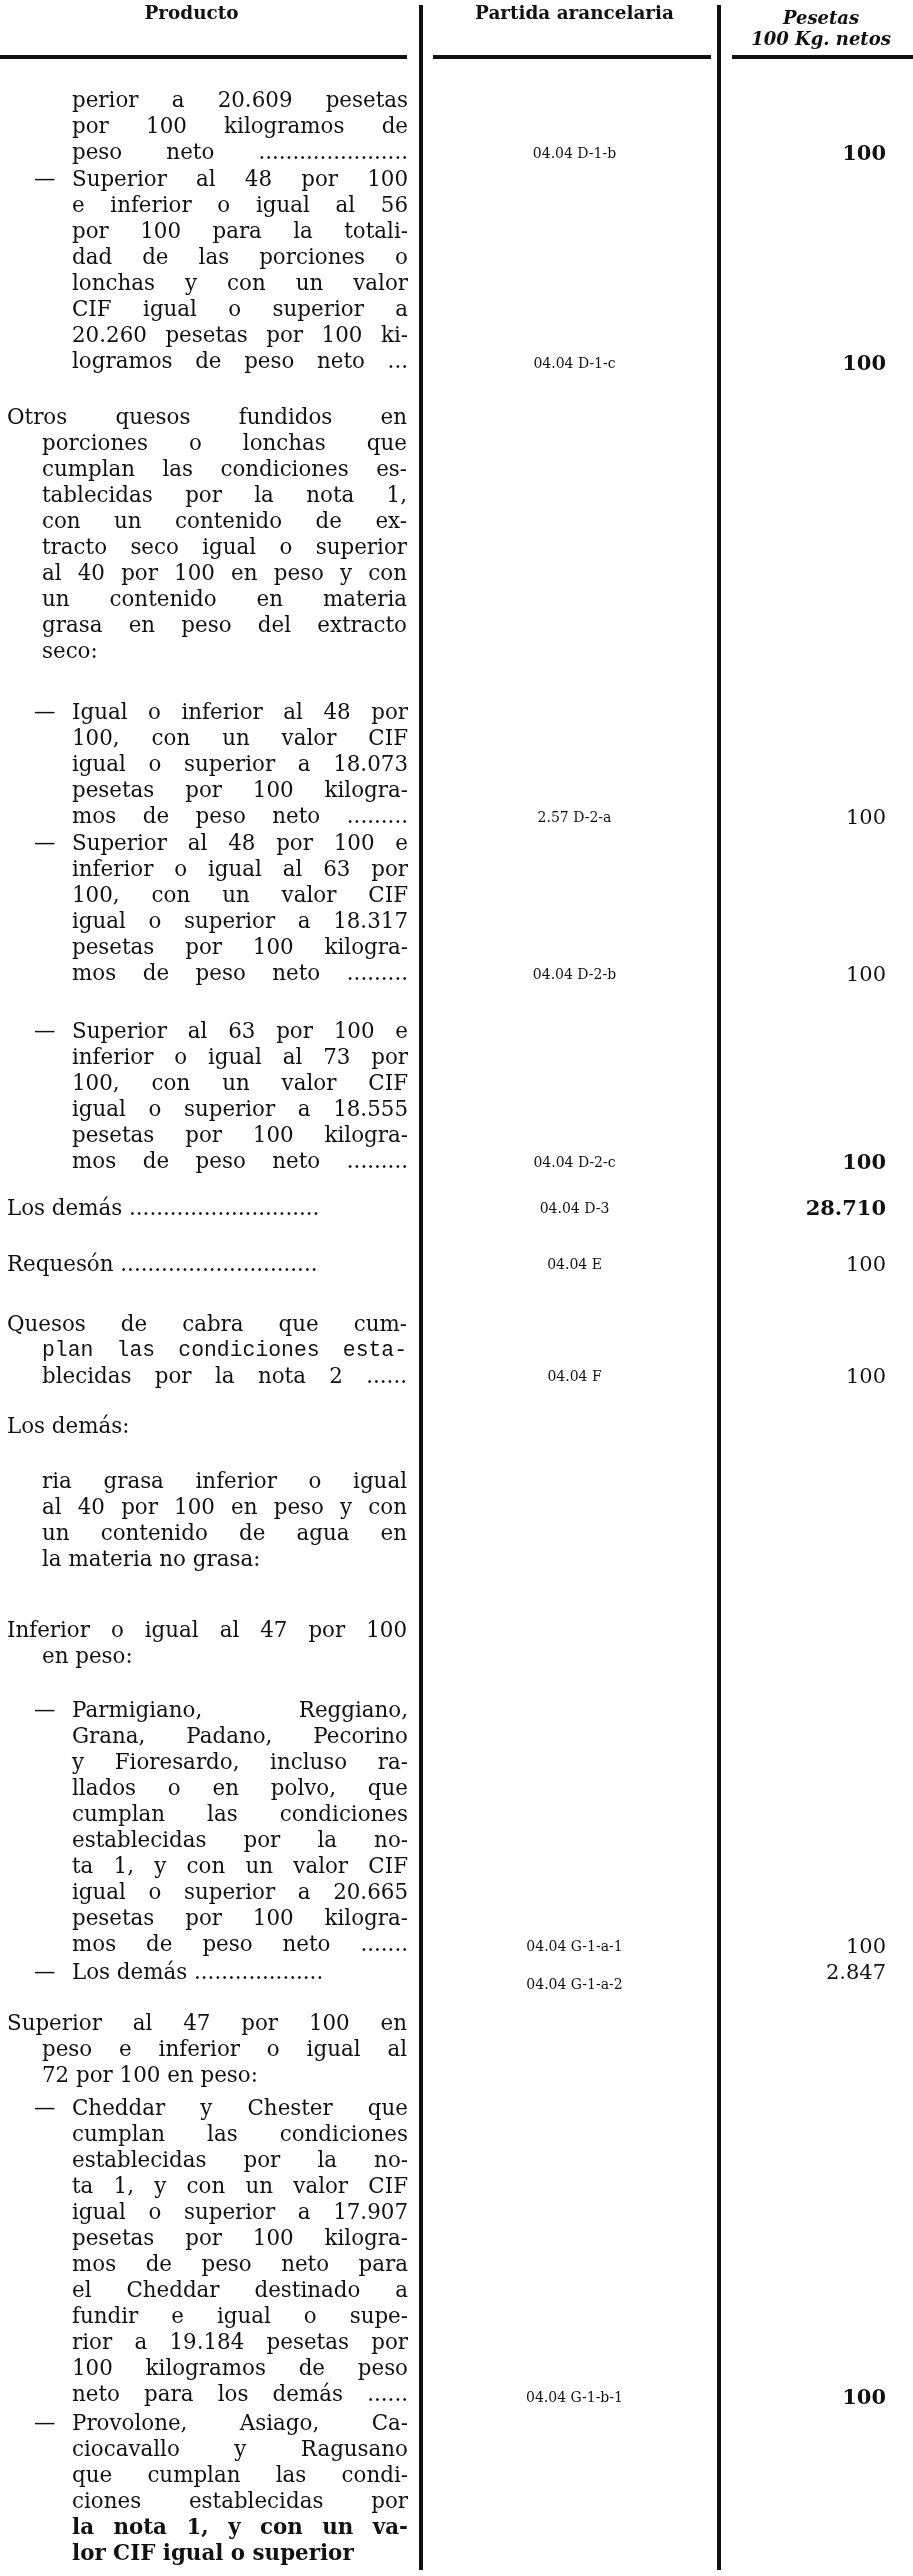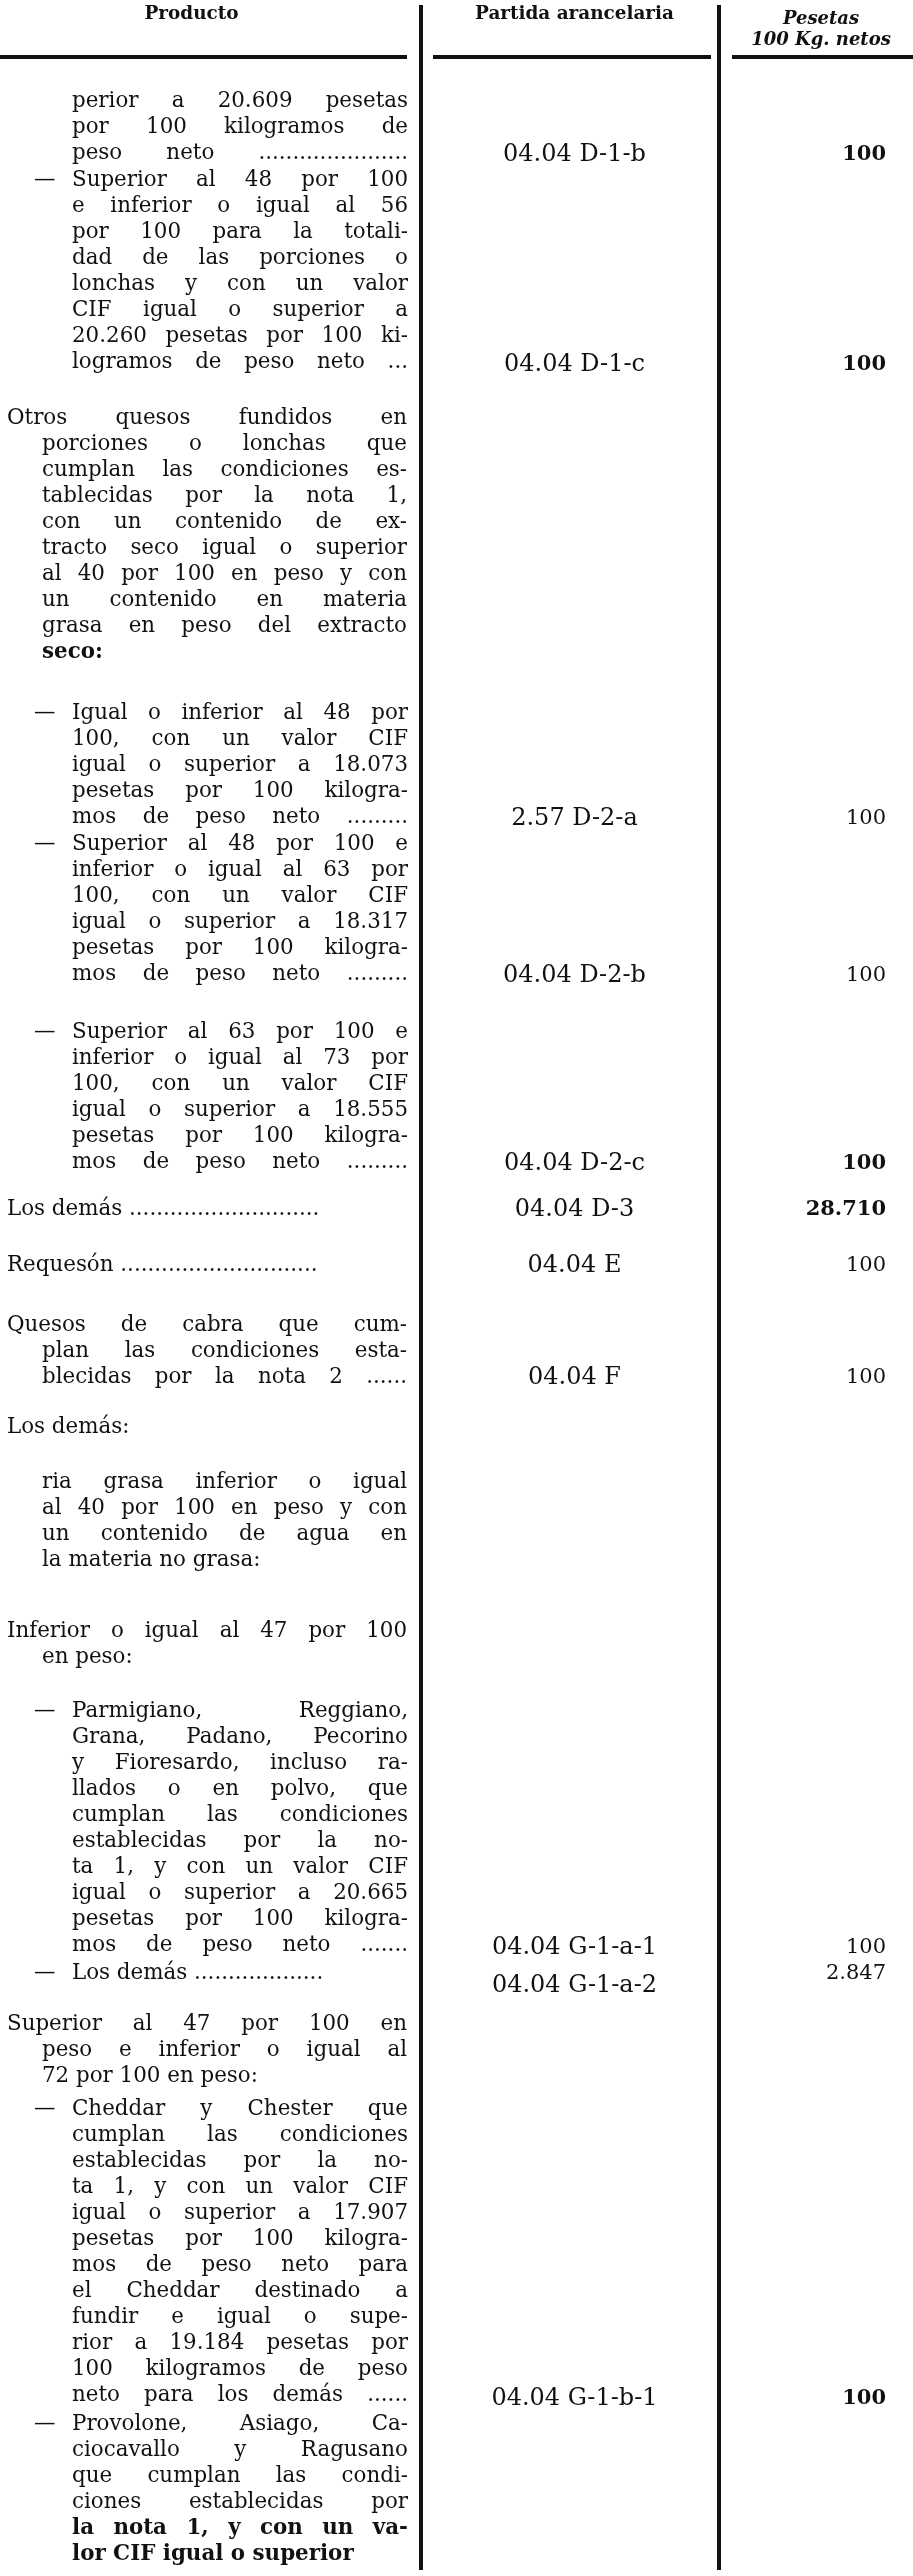--- a/index.html
+++ b/index.html
@@ -10,21 +10,21 @@
   }
   .hdr { position: absolute; top: 0; font-weight: bold; font-size: 18.4px; line-height: 21px; text-align: center; }
   .hdr-prod { left: 0; width: 383px; top: 1.7px; }
   .hdr-part { left: 426px; width: 297px; top: 1.7px; }
   .hdr-pes  { left: 729px; width: 184px; top: 7px; font-size: 18px; line-height: 21px; font-style: italic; }
   .rule { position: absolute; top: 55px; height: 3.5px; background: #111; }
   .vline { position: absolute; top: 5.2px; width: 3.5px; background: #111; height: 2565px; }
 
   .prod { position: absolute; left: 0; width: 419px; font-size: 21.4px; line-height: 26px; }
   .prod .line { white-space: pre; height: 26px; display: block; }
-  .code { position: absolute; left: 426px; width: 297px; text-align: center; font-size: 24px; line-height: 26px; }
+  .code { position: absolute; left: 426px; width: 297px; text-align: center; font-size: 14px; line-height: 26px; }
   .val  { position: absolute; left: 729px; width: 157px; text-align: right; font-size: 21px; line-height: 26px; font-weight: bold; }
   .val.normal { font-weight: normal; }
   .dash { position: absolute; }
   .just { text-align: justify; text-align-last: justify; display: block; }
   .nojust { text-align: left; display: block; }
 </style>
 </head>
 <body>
 
 <div class="hdr hdr-prod">Producto</div>
@@ -63,21 +63,21 @@
     <div class="prod" style="top: 404px; left: 7px; width: 400px;">
       <span class="line just">Otros quesos fundidos en</span>
       <span class="line just" style="padding-left: 35px;">porciones o lonchas que</span>
       <span class="line just" style="padding-left: 35px;">cumplan las condiciones es-</span>
       <span class="line just" style="padding-left: 35px;">tablecidas por la nota 1,</span>
       <span class="line just" style="padding-left: 35px;">con un contenido de ex-</span>
       <span class="line just" style="padding-left: 35px;">tracto seco igual o superior</span>
       <span class="line just" style="padding-left: 35px;">al 40 por 100 en peso y con</span>
       <span class="line just" style="padding-left: 35px;">un contenido en materia</span>
       <span class="line just" style="padding-left: 35px;">grasa en peso del extracto</span>
-      <span class="line nojust" style="padding-left: 35px; font-weight: bold;">seco:</span>
+      <span class="line nojust" style="padding-left: 35px;">seco:</span>
     </div>
     <div class="prod" style="top: 699px; left: 72px; width: 336px;">
       <span class="dash" style="left: -38px; top: 0px;">—</span>
       <span class="line just">Igual o inferior al 48 por</span>
       <span class="line just">100, con un valor CIF</span>
       <span class="line just">igual o superior a 18.073</span>
       <span class="line just">pesetas por 100 kilogra-</span>
       <span class="line just">mos de peso neto .........</span>
     </div>
     <div class="code" style="top: 804px;">2.57 D-2-a</div>
@@ -109,21 +109,21 @@
     </div>
     <div class="code" style="top: 1195px;">04.04 D-3</div>
     <div class="val" style="top: 1195px;">28.710</div>
     <div class="prod" style="top: 1251px; left: 7px; width: 400px;">
       <span class="line nojust">Requesón .............................</span>
     </div>
     <div class="code" style="top: 1251px;">04.04 E</div>
     <div class="val normal" style="top: 1251px;">100</div>
     <div class="prod" style="top: 1311px; left: 7px; width: 400px;">
       <span class="line just">Quesos de cabra que cum-</span>
-      <span class="line just" style="padding-left: 35px;">plan las condiciones esta-</span>
+      <span class="line just" style="padding-left: 35px; font-family: Liberation Mono, monospace;">plan las condiciones esta-</span>
       <span class="line just" style="padding-left: 35px;">blecidas por la nota 2 ......</span>
     </div>
     <div class="code" style="top: 1363px;">04.04 F</div>
     <div class="val normal" style="top: 1363px;">100</div>
     <div class="prod" style="top: 1413px; left: 7px; width: 400px;">
       <span class="line nojust">Los demás:</span>
     </div>
     <div class="prod" style="top: 1468px; left: 7px; width: 400px;">
       <span class="line just" style="padding-left: 35px;">ria grasa inferior o igual</span>
       <span class="line just" style="padding-left: 35px;">al 40 por 100 en peso y con</span>

